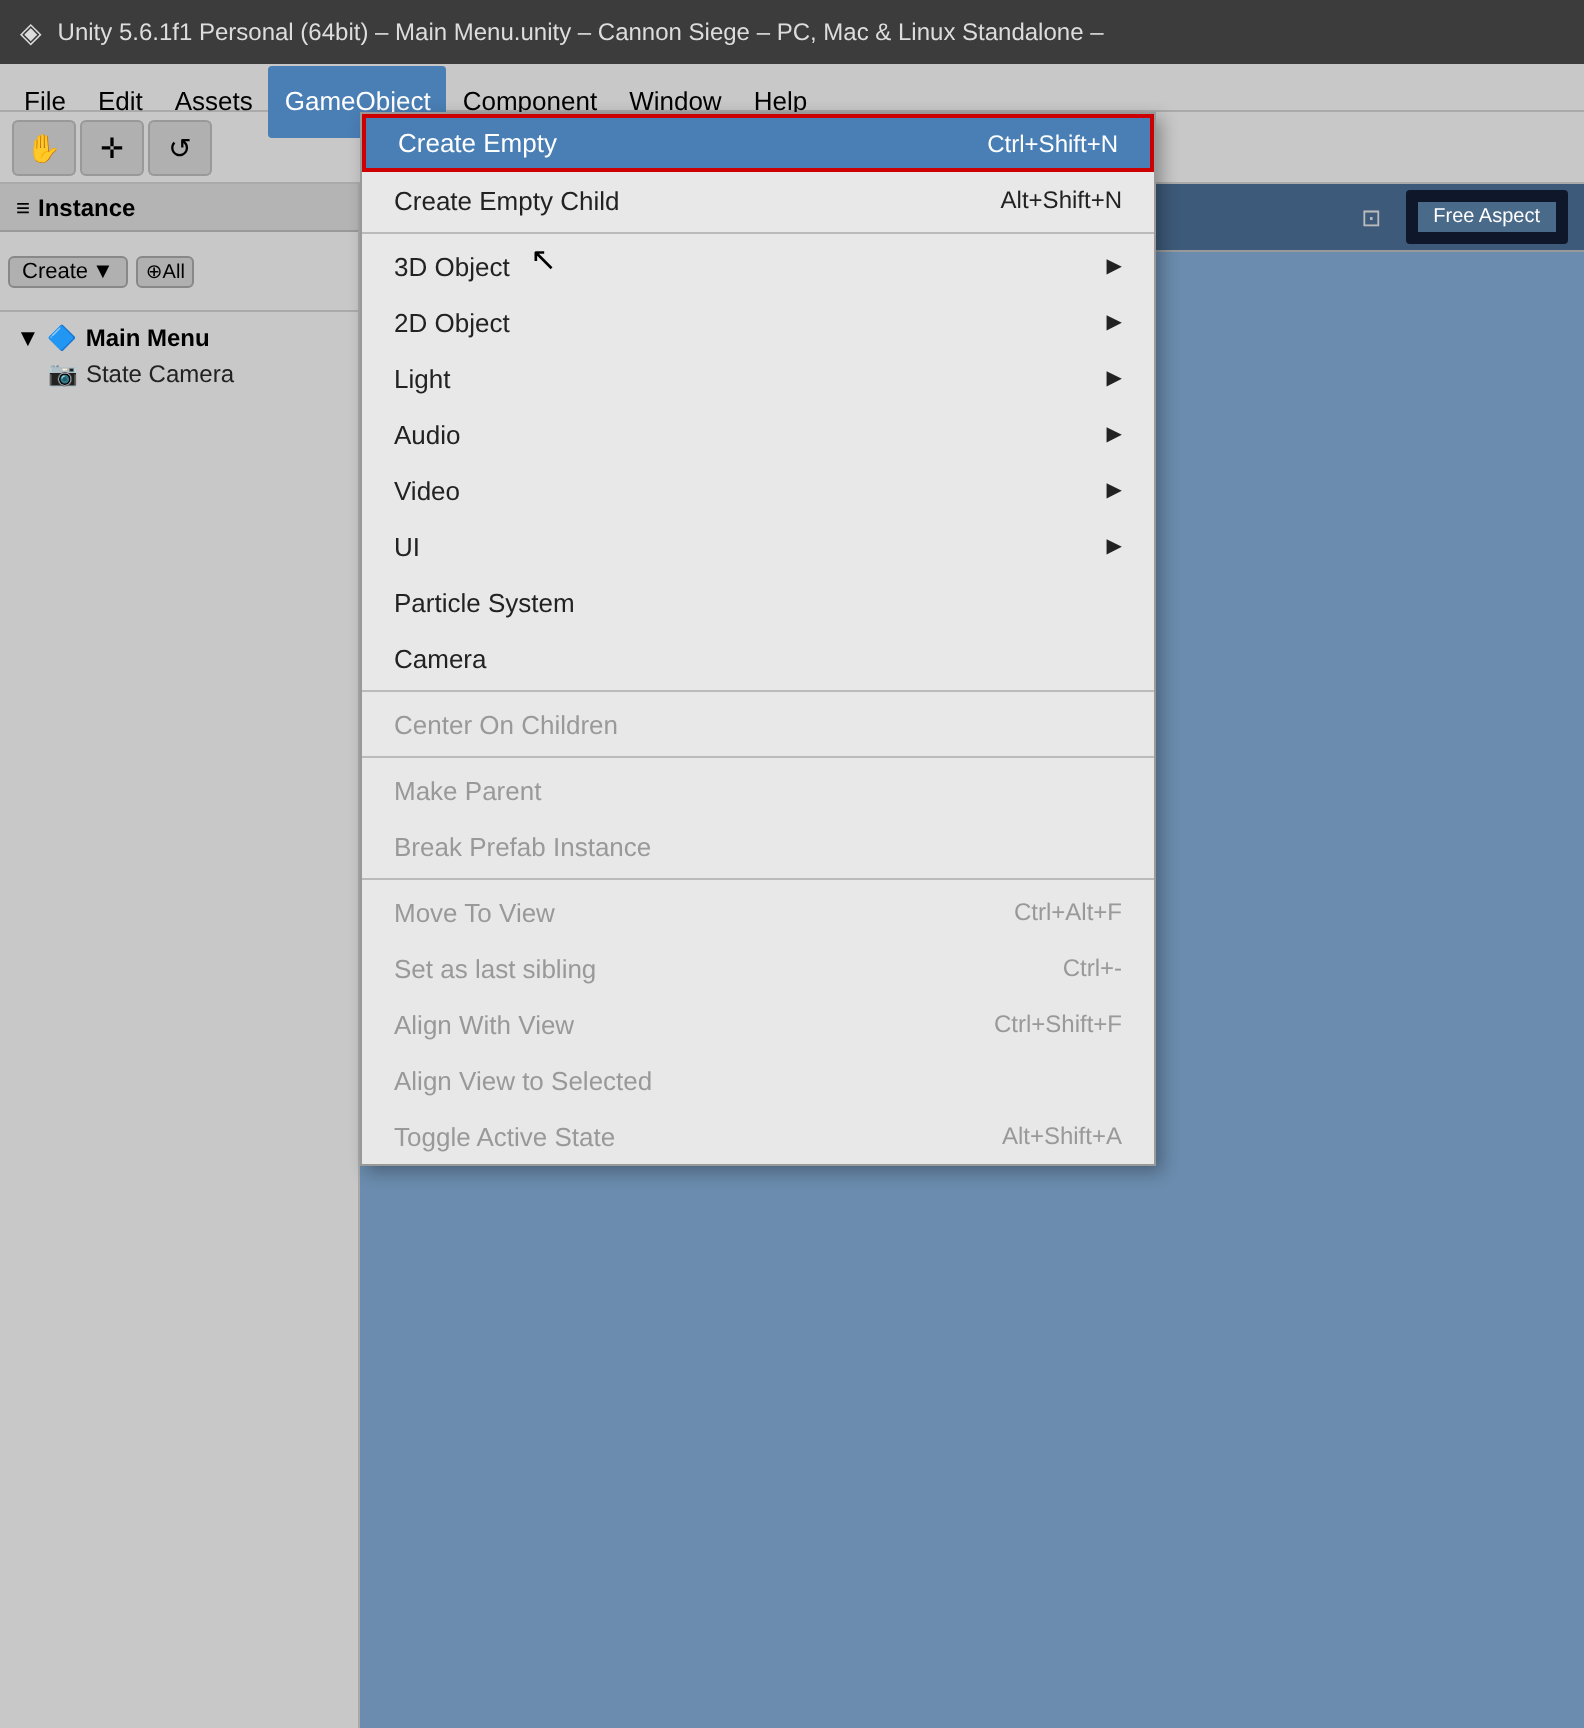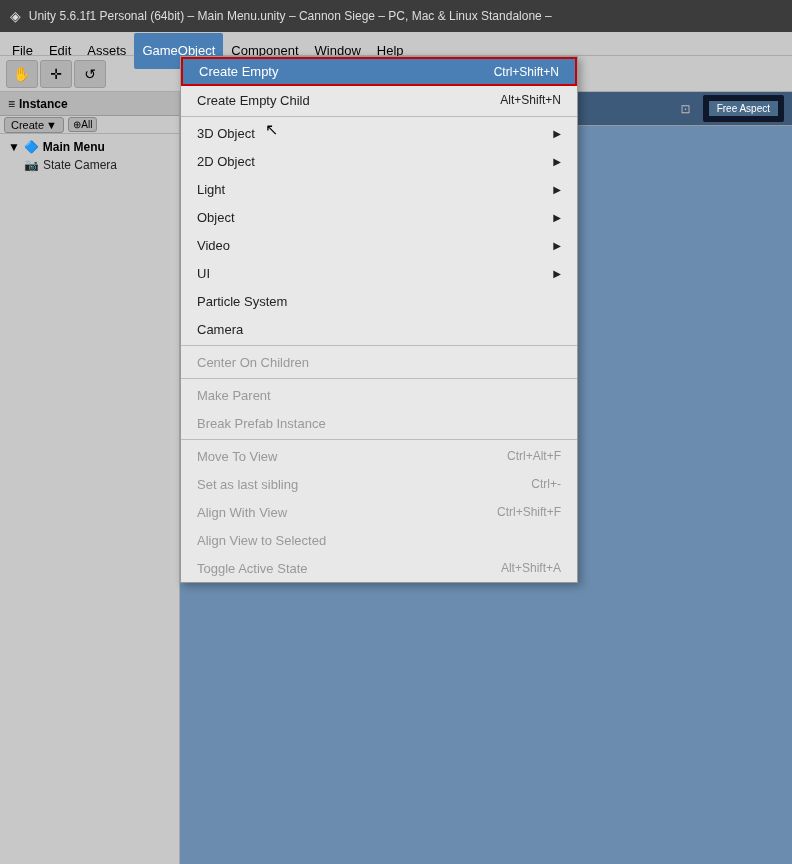--- a/index.html
+++ b/index.html
@@ -96,21 +96,21 @@
       border-bottom: 1px solid #999;
       height: 24px;
     }
     .hierarchy-toolbar {
       display: flex;
       align-items: center;
       padding: 3px 4px;
       gap: 4px;
       background: #c8c8c8;
       border-bottom: 1px solid #aaa;
-      height: 18px;
+      height: 40px;
     }
     .create-btn {
       background: #b0b0b0;
       border: 1px solid #888;
       border-radius: 3px;
       padding: 1px 6px;
       font-size: 11px;
       cursor: pointer;
       display: flex;
       align-items: center;
@@ -313,21 +313,21 @@
     <span>2D Object</span>
     <span class="menu-arrow">▶</span>
   </div>
 
   <div class="menu-row">
     <span>Light</span>
     <span class="menu-arrow">▶</span>
   </div>
 
   <div class="menu-row">
-    <span>Object</span>
+    <span>Audio</span>
     <span class="menu-arrow">▶</span>
   </div>
 
   <div class="menu-row">
     <span>Video</span>
     <span class="menu-arrow">▶</span>
   </div>
 
   <div class="menu-row">
     <span>UI</span>

